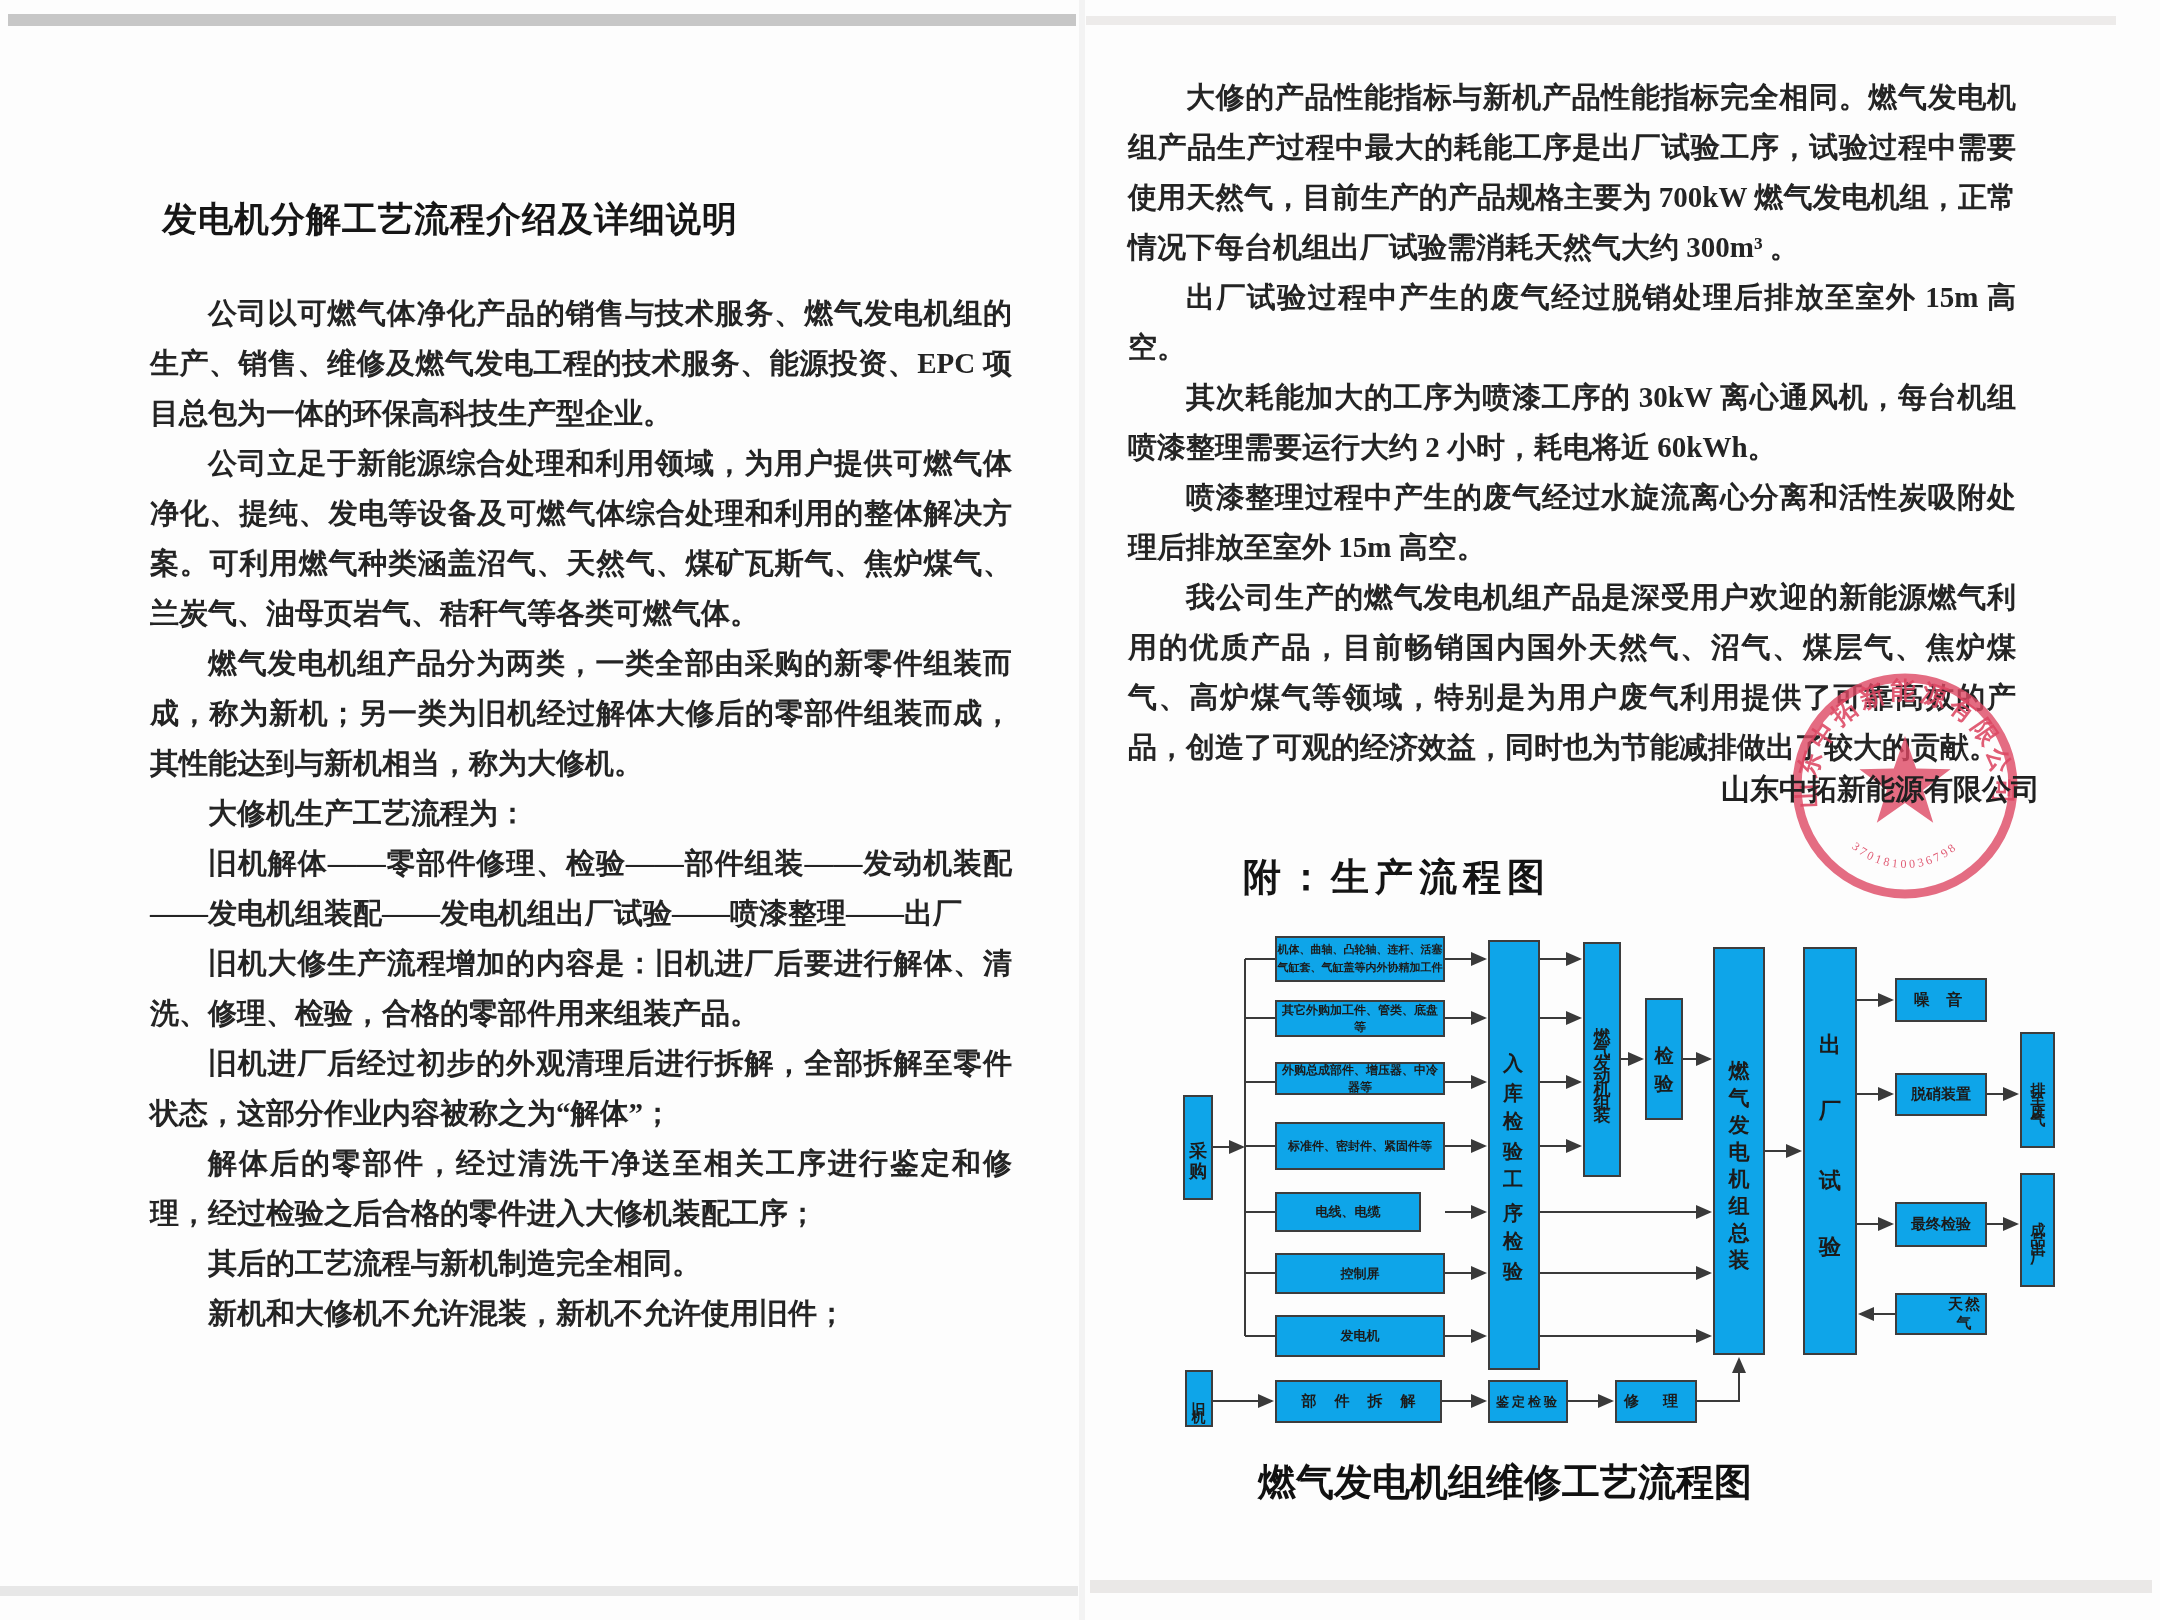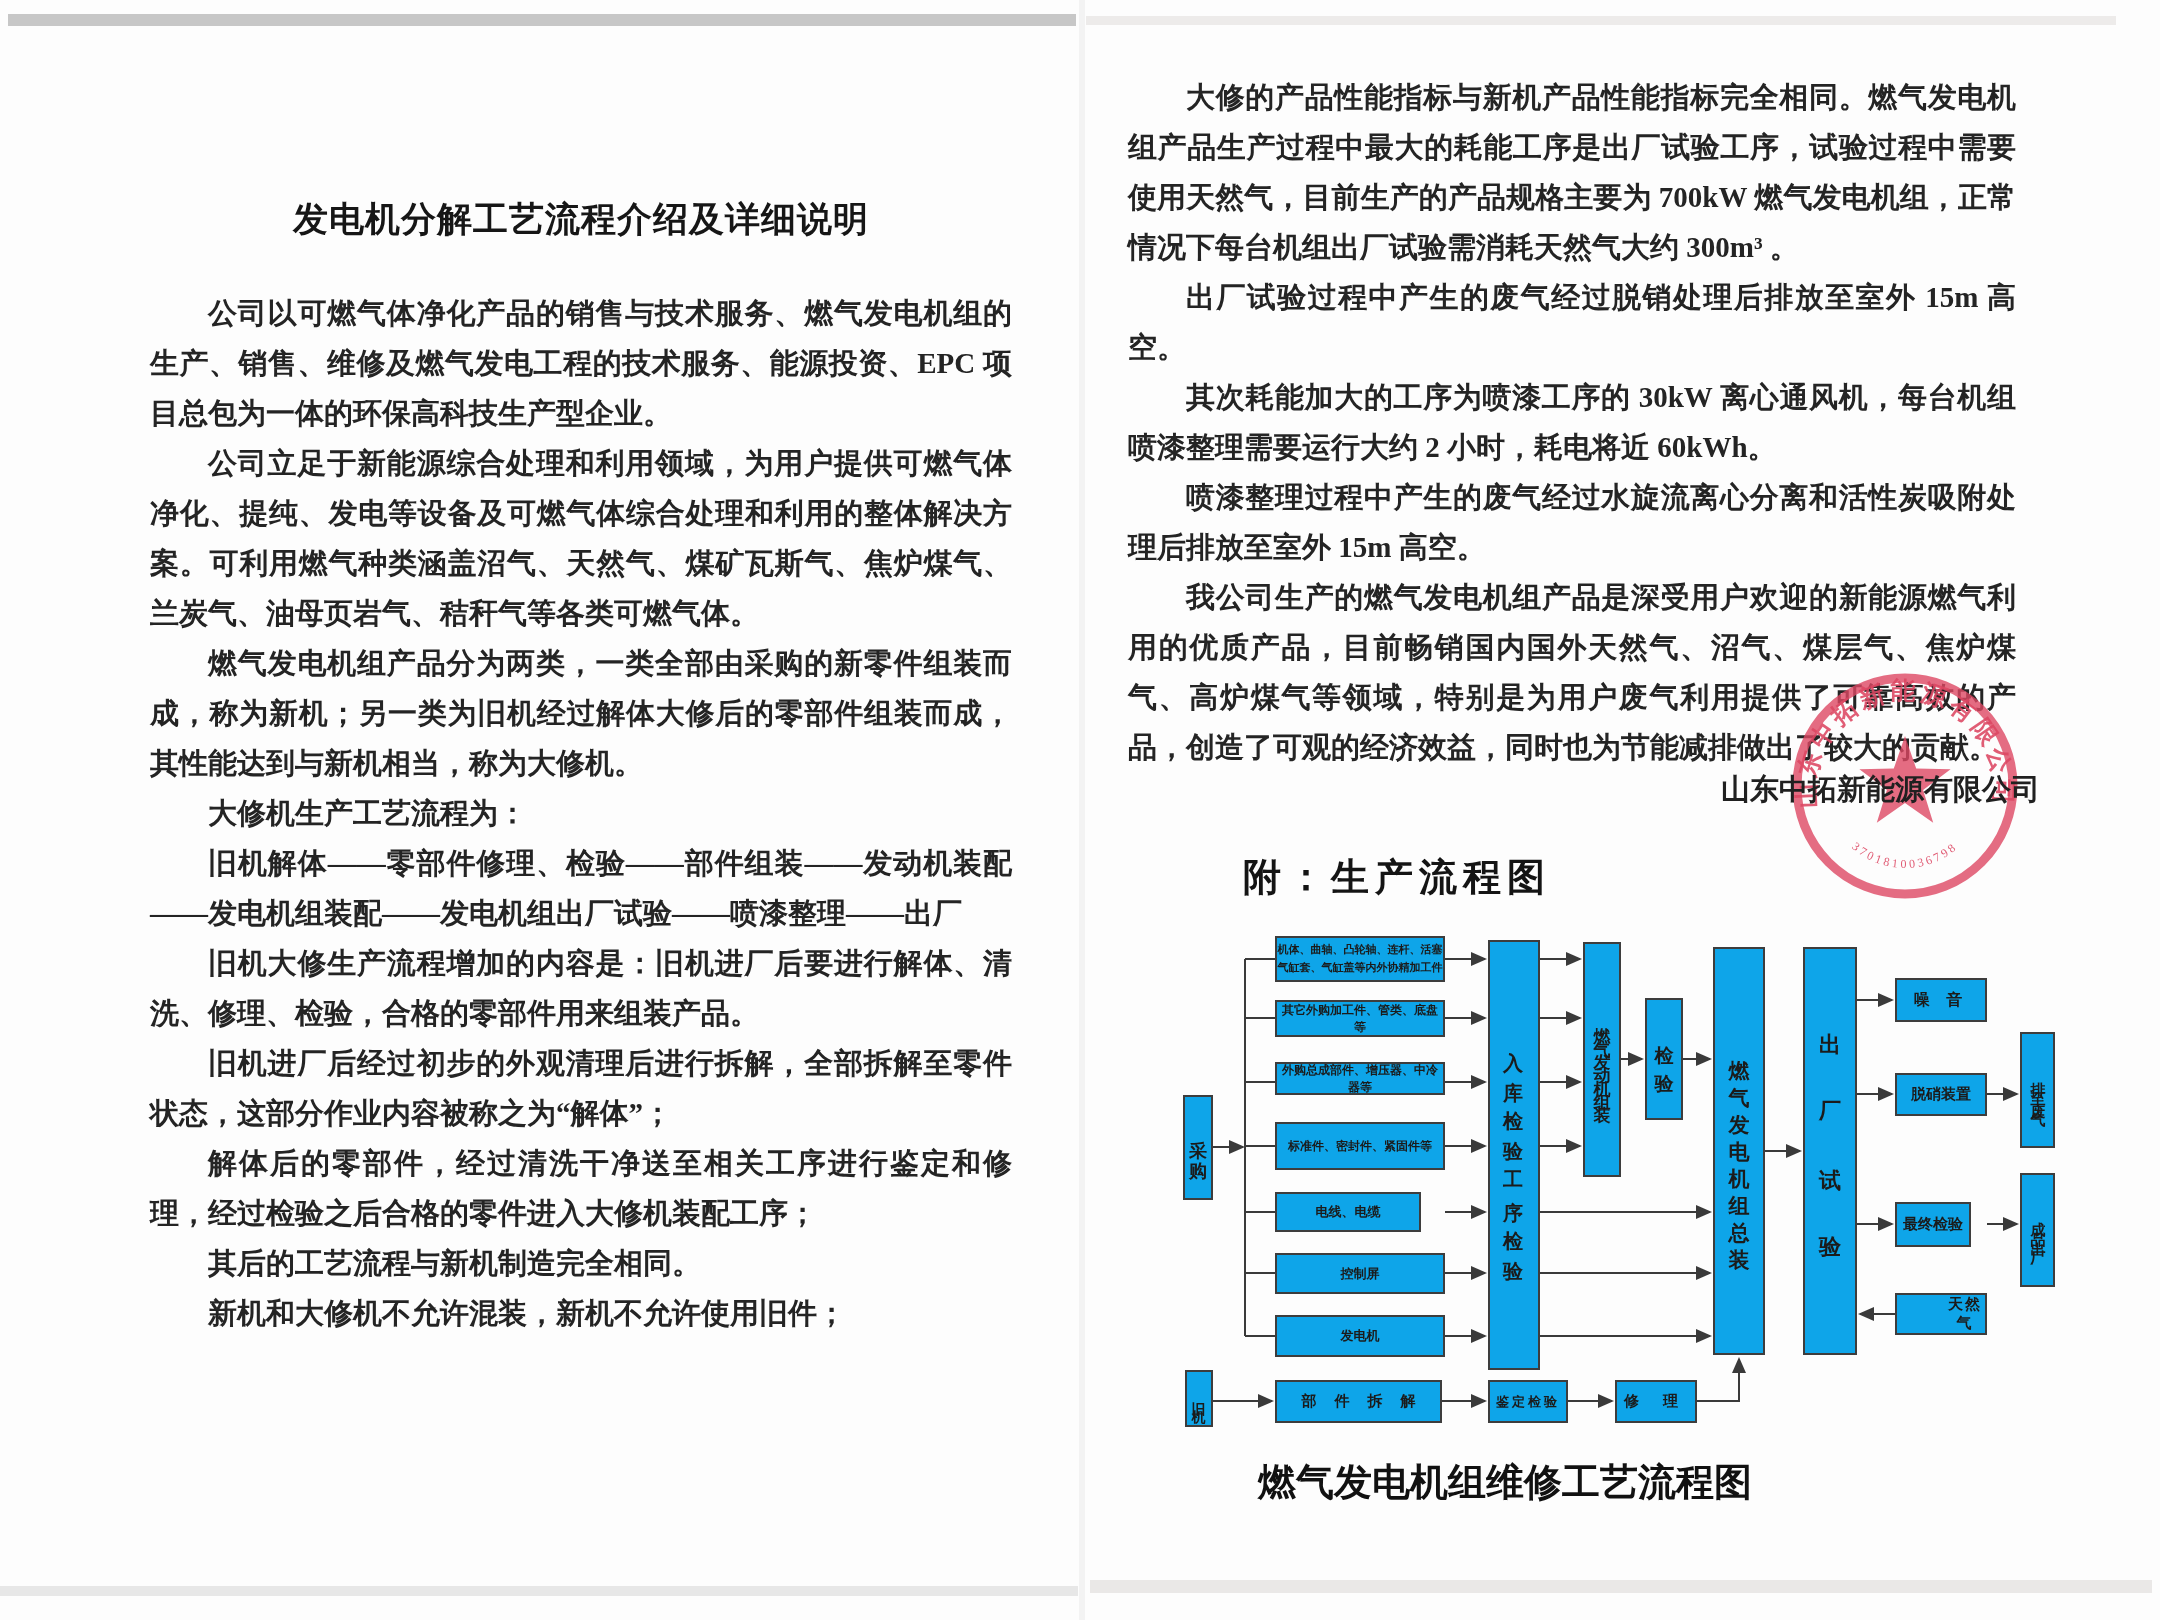--- a/index.html
+++ b/index.html
@@ -1,21 +1,21 @@
 <!DOCTYPE html>
 <html><head>
 <meta charset="utf-8">
 <style>
   html,body{margin:0;padding:0;background:#ffffff;}
   .canvas{position:relative;width:2160px;height:1620px;background:#fdfdfd;overflow:hidden;
           font-family:"Liberation Serif","DejaVu Serif",serif;color:#1e1e1e;}
   .strip{position:absolute;}
   .divider{position:absolute;left:1079px;top:0;width:6px;height:1620px;background:#f3f3f3;}
   
-  .doc-title{position:absolute;left:150px;top:196px;width:862px;text-align:center;
+  .doc-title{position:absolute;left:162px;top:196px;width:862px;text-align:left;
              font-size:35px;font-weight:700;letter-spacing:1px;color:#161616;}
   .page-body{position:absolute;font-size:29px;line-height:50px;font-weight:600;color:#242424;}
   .page-body p{margin:0;text-indent:2em;text-align:justify;}
   .left-body{left:150px;top:288px;width:862px;}
   .right-body{left:1128px;top:72px;width:888px;}
   .company-line{position:absolute;left:1640px;top:770px;width:400px;text-align:right;
                 font-size:29px;font-weight:600;color:#202020;z-index:3;}
   .attach-heading{position:absolute;left:1243px;top:852px;font-size:38px;font-weight:600;
                   letter-spacing:6px;color:#141414;}
   
@@ -163,21 +163,21 @@
 
     <div class="fbox vtext" style="left:495px;top:78px;width:38px;height:122px;font-size:19px;letter-spacing:28px;">检验</div>
 
     <div class="fbox vtext" style="left:563px;top:27px;width:52px;height:408px;font-size:21px;letter-spacing:27px;">燃气发电机组总装</div>
 
     <div class="fbox vtext" style="left:653px;top:27px;width:54px;height:408px;font-size:22px;letter-spacing:68px;">出厂试验</div>
 
     <div class="fbox" style="left:745px;top:58px;width:92px;height:44px;font-size:16px;letter-spacing:6px;">噪 音</div>
     <div class="fbox" style="left:745px;top:153px;width:92px;height:43px;font-size:15px;">脱硝装置</div>
     <div class="fbox vtext" style="left:870px;top:112px;width:35px;height:116px;font-size:15px;letter-spacing:10px;">排至废气</div>
-    <div class="fbox" style="left:745px;top:282px;width:76px;height:45px;font-size:15px;">最终检验</div>
+    <div class="fbox" style="left:745px;top:282px;width:92px;height:45px;font-size:15px;">最终检验</div>
     <div class="fbox vtext" style="left:870px;top:253px;width:35px;height:114px;font-size:15px;letter-spacing:10px;">成品出厂</div>
     <div class="fbox" style="left:745px;top:373px;width:92px;height:42px;font-size:15px;letter-spacing:2px;padding-left:48px;">天然气</div>
 
     <div class="fbox vtext" style="left:35px;top:450px;width:28px;height:57px;font-size:14px;letter-spacing:8px;">旧机</div>
     <div class="fbox" style="left:125px;top:460px;width:167px;height:43px;font-size:15px;letter-spacing:18px;text-indent:18px;">部件拆解</div>
     <div class="fbox" style="left:338px;top:460px;width:80px;height:43px;font-size:13px;letter-spacing:3px;">鉴定检验</div>
     <div class="fbox" style="left:465px;top:460px;width:82px;height:43px;font-size:15px;letter-spacing:10px;">修 理</div>
 
     <div class="fc-caption">燃气发电机组维修工艺流程图</div>
   </div>

